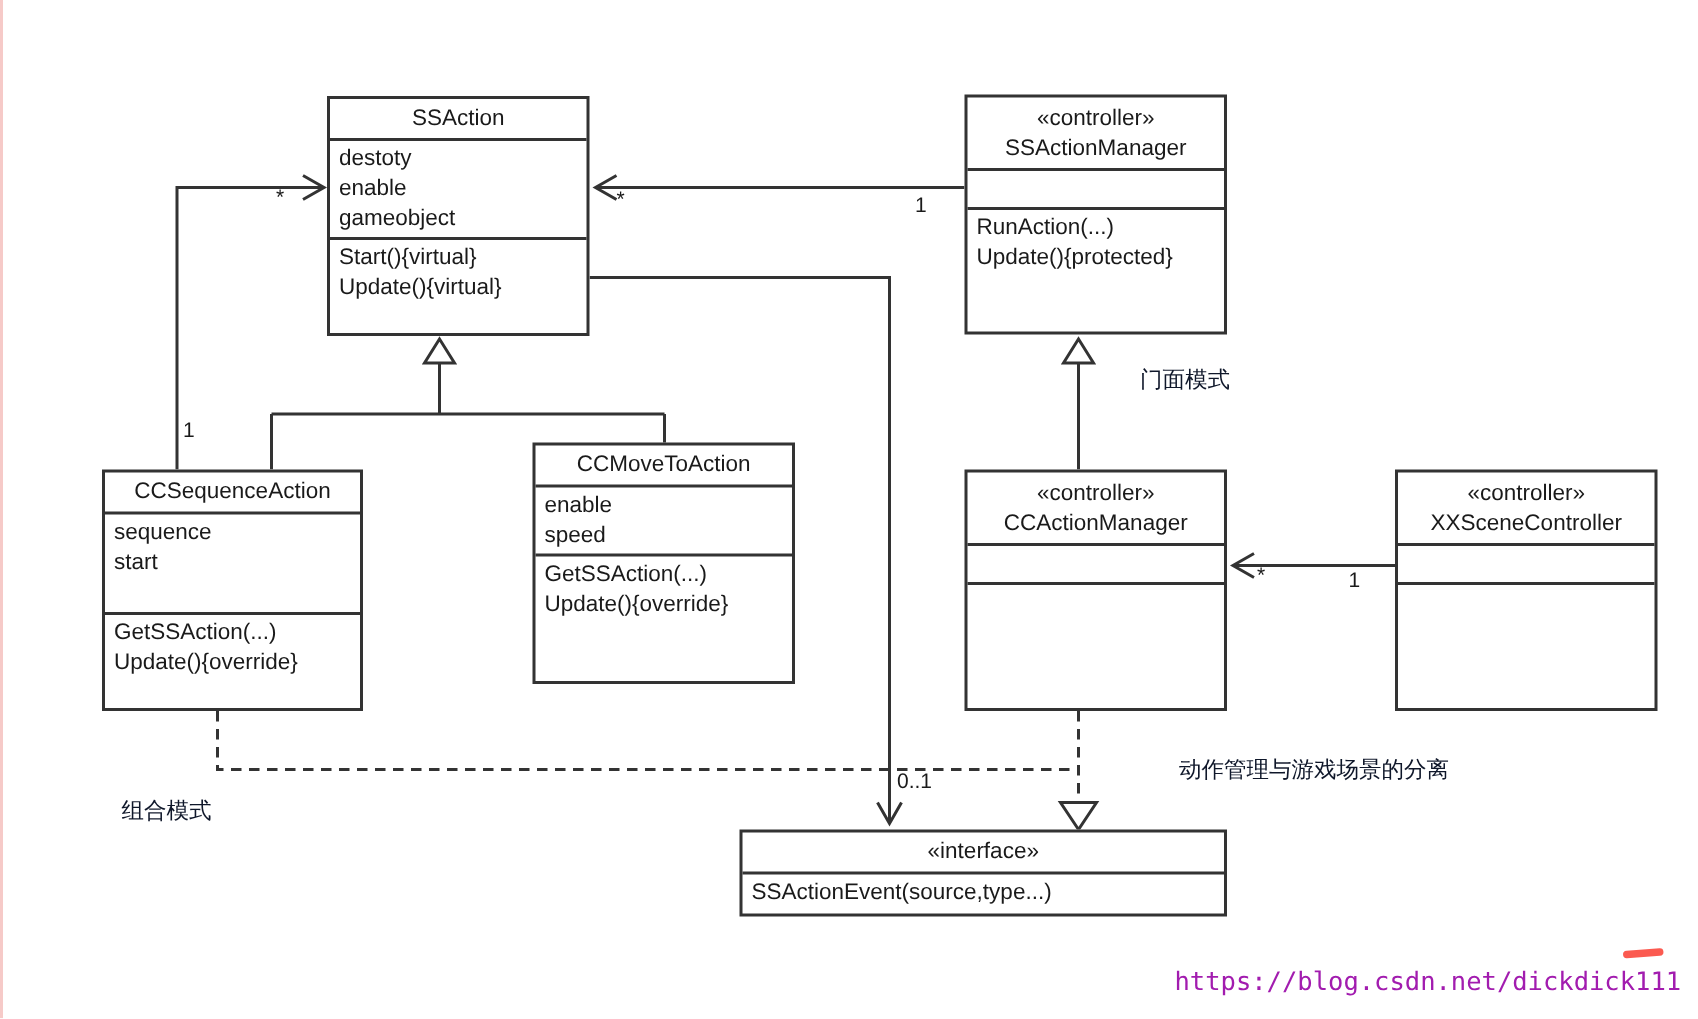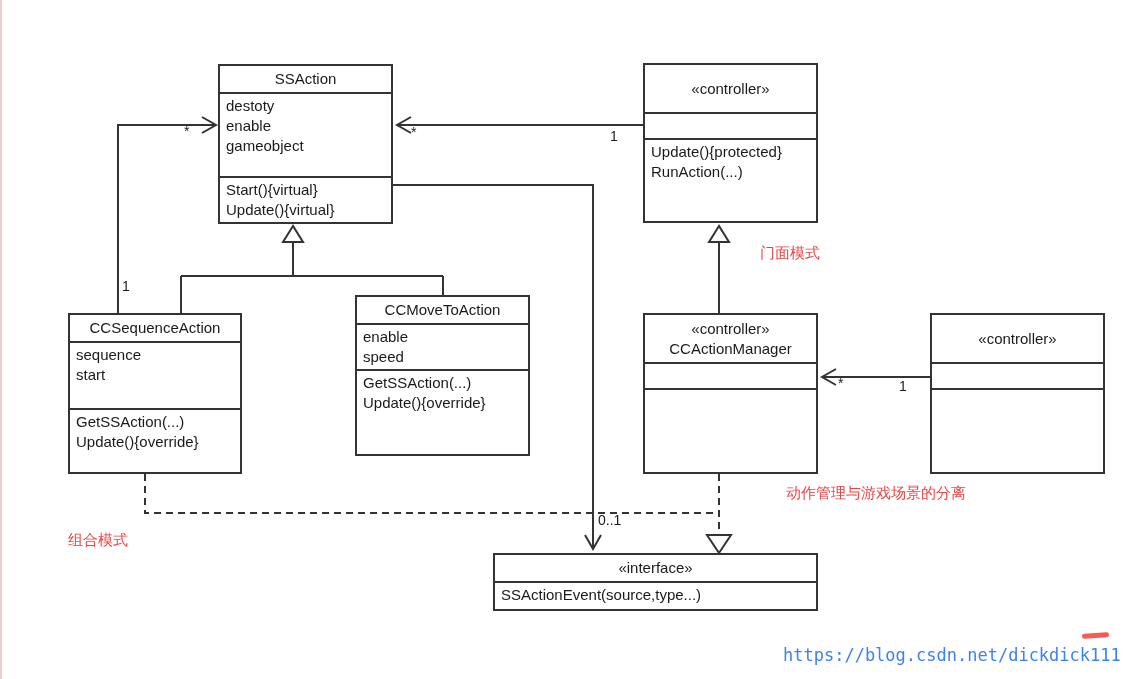--- a/index.html
+++ b/index.html
@@ -12,24 +12,24 @@
   .uml-box{
     position:absolute;background:#fff;border:2px solid #333;box-sizing:border-box;
     font-size:15px;line-height:20px;
   }
   .sec{box-sizing:border-box;padding:2px 6px;overflow:hidden;}
   .sec + .sec{border-top:2px solid #333;}
   .uml-title{display:flex;flex-direction:column;justify-content:center;text-align:center;padding:11px 4px;}
   .m{white-space:nowrap;}
   .u{}
   .mult{position:absolute;font-size:14px;}
-  .anno{position:absolute;font-size:15px;color:#ef4444;white-space:nowrap;}
+  .anno{position:absolute;font-size:15px;color:#0f172a;white-space:nowrap;}
   #watermark{
     position:absolute;left:783px;top:645px;font-family:"DejaVu Sans Mono",monospace;
-    font-size:17px;color:#3b82f6;white-space:nowrap;letter-spacing:0px;
+    font-size:17px;color:#a21caf;white-space:nowrap;letter-spacing:0px;
   }
   #red-dash{position:absolute;left:1082px;top:633px;width:27px;height:5px;background:#fb5a50;border-radius:3px;transform:rotate(-4deg);}
 </style>
 </head>
 <body>
 
 <div id="stage">
   <div id="left-edge"></div>
 
   <svg class="lines" width="1132" height="679" viewBox="0 0 1132 679">
@@ -73,39 +73,40 @@
         <path d="M719 474 L719 534" stroke-dasharray="7 5"></path>
         <polygon points="719,553 707,535 731,535" fill="#fff"></polygon>
       </g>
     </g>
   </svg>
 
   <div class="uml-box" style="left:218px;top:64px;width:175px;height:160px">
     <div class="sec uml-title" style="height:26px">
       <div class="m">SSAction</div>
     </div>
-    <div class="sec" style="height:84px">
+    <div class="sec" style="height:66px">
       <div class="m">destoty</div>
       <div class="m">enable</div>
       <div class="m">gameobject</div>
     </div>
     <div class="sec" style="height:46px">
       <div class="m">Start(){virtual}</div>
       <div class="m">Update(){virtual}</div>
     </div>
   </div>
 
   <div class="uml-box" style="left:643px;top:63px;width:175px;height:160px">
     <div class="sec uml-title" style="height:47px">
       <div class="m">«controller»</div>
+      <div class="m">SSActionManager</div>
     </div>
     <div class="sec" style="height:26px"></div>
     <div class="sec" style="height:83px">
+      <div class="m">RunAction(...)</div>
       <div class="m">Update(){protected}</div>
-      <div class="m">RunAction(...)</div>
     </div>
   </div>
 
   <div class="uml-box" style="left:68px;top:313px;width:174px;height:161px">
     <div class="sec uml-title" style="height:26px">
       <div class="m">CCSequenceAction</div>
     </div>
     <div class="sec" style="height:67px">
       <div class="m">sequence</div>
       <div class="m">start</div>
@@ -135,20 +136,21 @@
       <div class="m">«controller»</div>
       <div class="m">CCActionManager</div>
     </div>
     <div class="sec" style="height:26px"></div>
     <div class="sec" style="height:84px"></div>
   </div>
 
   <div class="uml-box" style="left:930px;top:313px;width:175px;height:161px">
     <div class="sec uml-title" style="height:47px">
       <div class="m">«controller»</div>
+      <div class="m">XXSceneController</div>
     </div>
     <div class="sec" style="height:26px"></div>
     <div class="sec" style="height:84px"></div>
   </div>
 
   <div class="uml-box" style="left:493px;top:553px;width:325px;height:58px">
     <div class="sec uml-title" style="height:26px">
       <div class="m">«interface»</div>
     </div>
     <div class="sec" style="height:44px">
@@ -158,18 +160,18 @@
 
   <span class="mult" style="left:184px;top:123px">*</span>
   <span class="mult" style="left:122px;top:278px">1</span>
   <span class="mult" style="left:411px;top:124px">*</span>
   <span class="mult" style="left:610px;top:128px">1</span>
   <span class="mult" style="left:838px;top:375px">*</span>
   <span class="mult" style="left:899px;top:378px">1</span>
   <span class="mult" style="left:598px;top:512px">0..1</span>
 
   <div class="anno" style="left:760px;top:244px">门面模式</div>
-  <div class="anno" style="left:68px;top:531px">组合模式</div>
-  <div class="anno" style="left:786px;top:484px">动作管理与游戏场景的分离</div>
+  <div class="anno" style="left:81px;top:531px">组合模式</div>
+  <div class="anno" style="left:786px;top:504px">动作管理与游戏场景的分离</div>
 
   <div id="watermark">https://blog.csdn.net/dickdick111</div>
   <div id="red-dash"></div>
 </div>
 
 </body></html>

